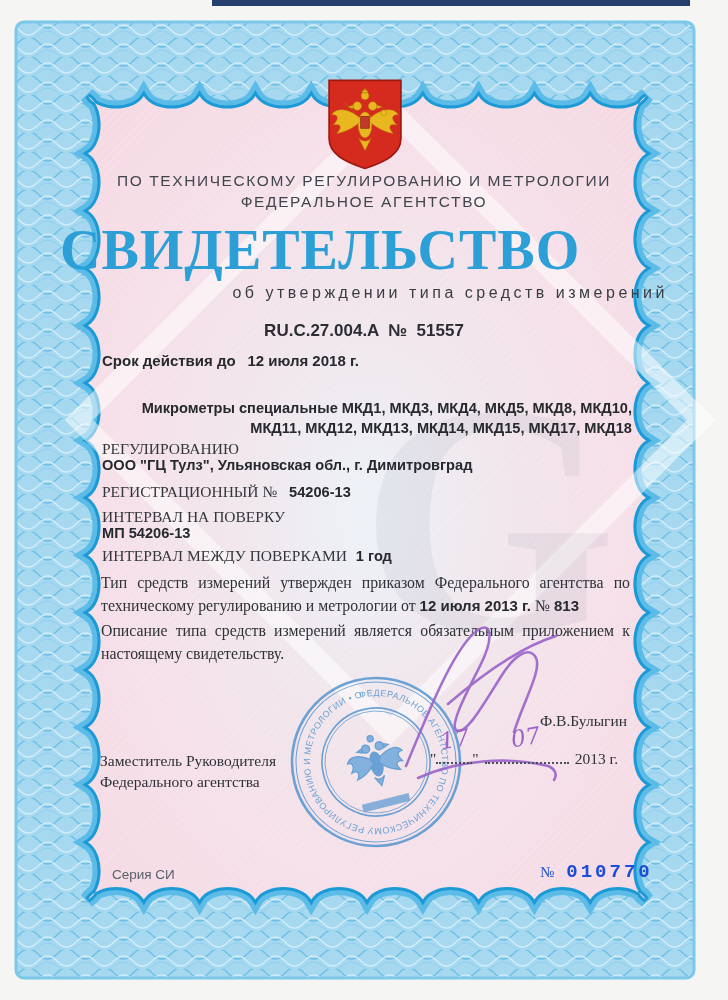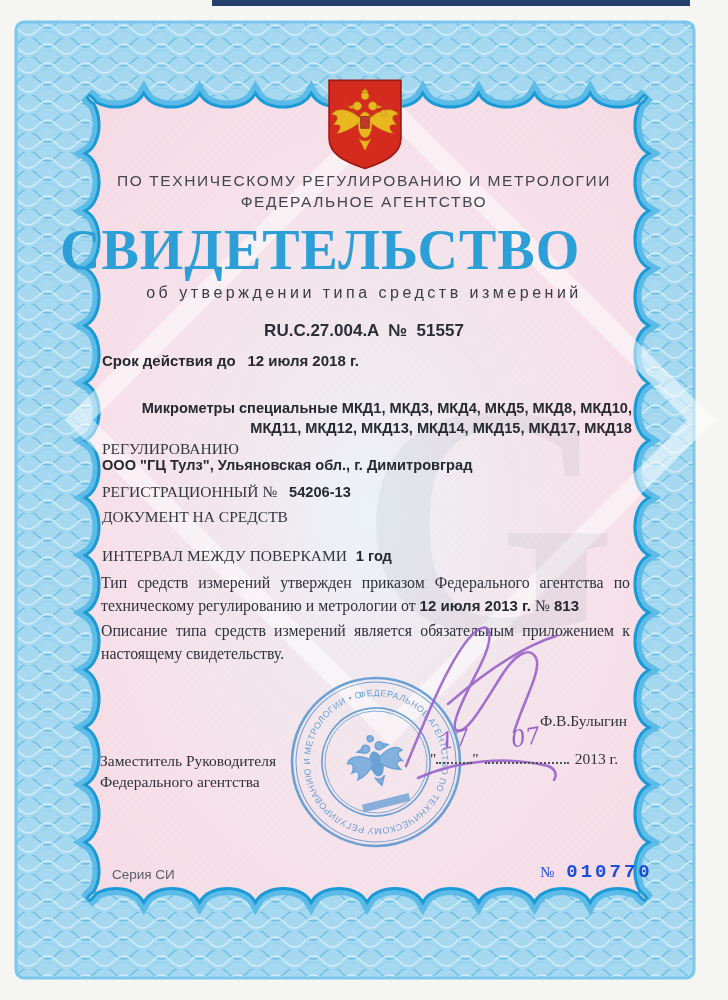--- a/index.html
+++ b/index.html
@@ -30,21 +30,21 @@
     left:60px;top:170px;width:608px;text-align:center;
     font-family:"Liberation Sans",sans-serif;
     font-size:15.5px;line-height:21px;letter-spacing:1.6px;color:#41464d;
   }
   .title{
     left:60px;top:218px;width:608px;
     font-family:"Liberation Serif",serif;font-weight:bold;
     font-size:56px;letter-spacing:1px;color:#2b9fd6;
   }
   .subtitle{
-    left:60px;top:284px;width:608px;text-align:center;
+    left:60px;top:284px;width:608px;text-align:right;
     font-family:"Liberation Sans",sans-serif;
     font-size:16px;letter-spacing:3.5px;color:#383d44;
   }
   .certnum{
     left:60px;top:321px;width:608px;text-align:center;
     font-family:"Liberation Sans",sans-serif;font-weight:bold;
     font-size:17px;color:#2a2d33;white-space:pre;
   }
   .sans-b{font-family:"Liberation Sans",sans-serif;font-weight:bold;color:#26292e;}
   .serif-lab{font-family:"Liberation Serif",serif;color:#33363c;}
@@ -175,21 +175,22 @@
   <div class="abs row sans-b val-typename">Микрометры специальные МКД1, МКД3, МКД4, МКД5, МКД8, МКД10, МКД11, МКД12, МКД13, МКД14, МКД15, МКД17, МКД18</div>
 
   <div class="abs row serif-lab lab-manuf">РЕГУЛИРОВАНИЮ</div>
   <div class="abs row sans-b val-manuf">ООО "ГЦ Тулз", Ульяновская обл., г. Димитровград</div>
 
   <div class="abs row row-reg">
     <span class="serif-lab">РЕГИСТРАЦИОННЫЙ №</span>
     <span class="sans-b inline-val" style="margin-left:8px;">54206-13</span>
   </div>
 
-  <div class="abs row serif-lab lab-doc">ДОКУМЕНТ НА СРЕДСТВ</div>
+  <div class="abs row serif-lab lab-doc">ИНТЕРВАЛ НА ПОВЕРКУ</div>
+  <div class="abs row sans-b val-doc">МП 54206-13</div>
 
   <div class="abs row row-interval">
     <span class="serif-lab">ИНТЕРВАЛ МЕЖДУ ПОВЕРКАМИ</span>
     <span class="sans-b inline-val" style="margin-left:5px;">1 год</span>
   </div>
 
   <div class="abs para para1">
     <span>Тип средств измерений утвержден приказом Федерального агентства по техническому регулированию и метрологии от</span>
     <span class="sans-b" style="font-size:15px;">12 июля 2013 г.</span>
     <span>№</span>

